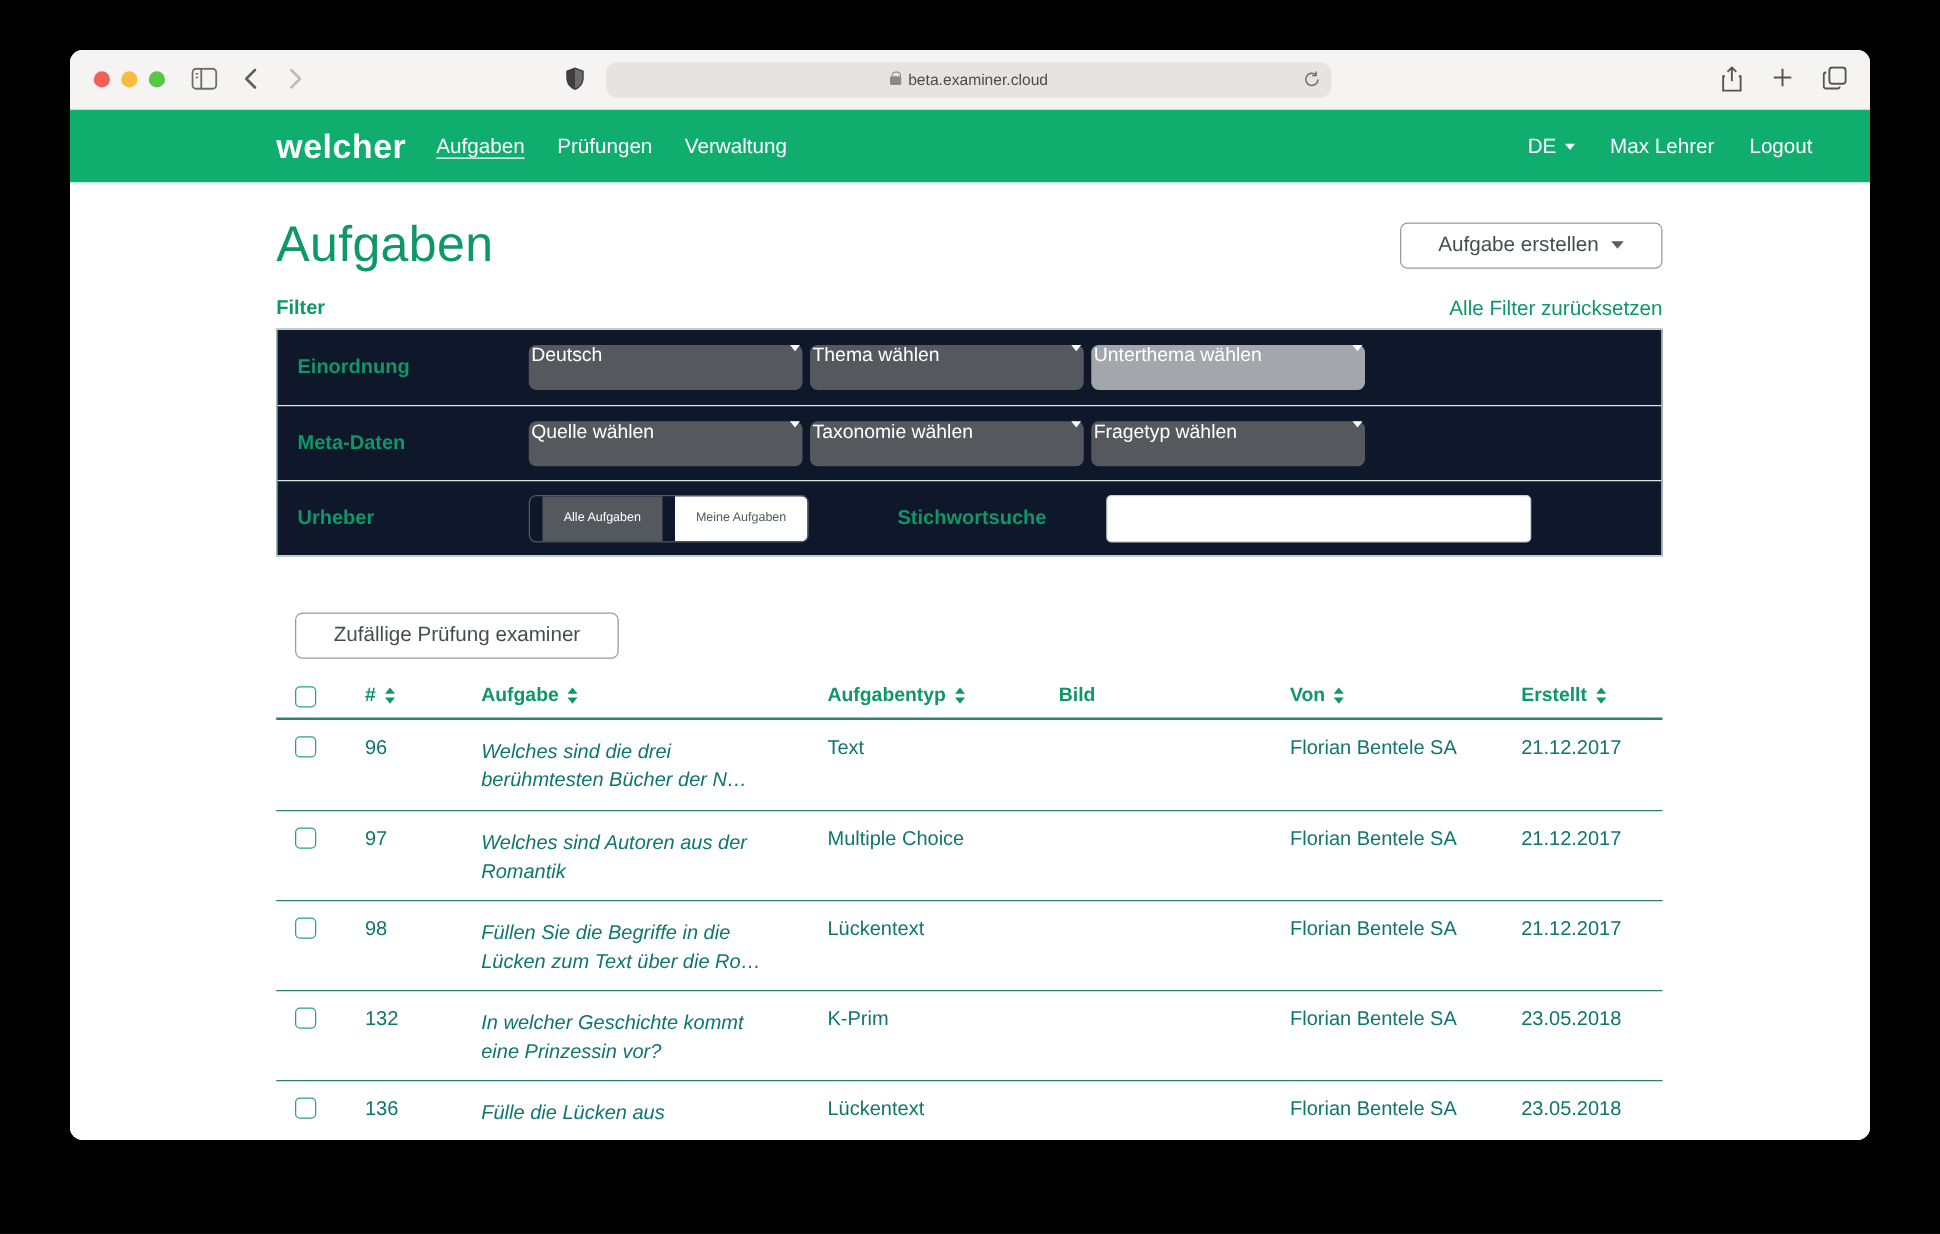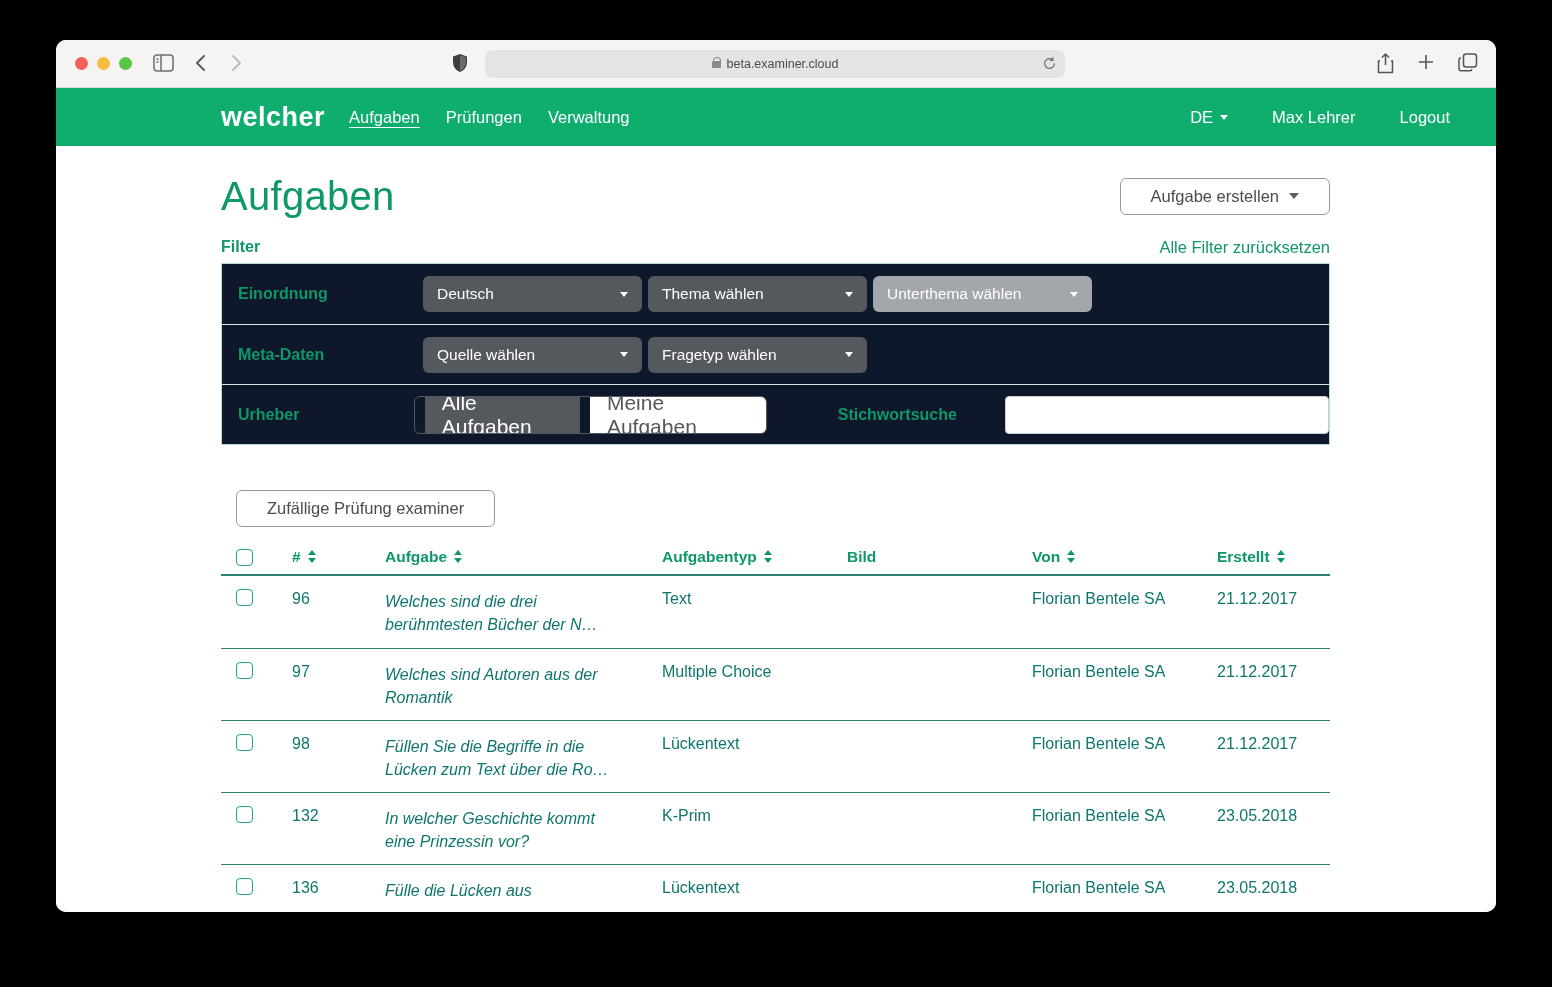--- a/index.html
+++ b/index.html
@@ -35,21 +35,21 @@
   
   .appnav {
     height:58px; background:#0fad6e; display:flex; align-items:center;
     padding:0 46px 0 165px; color:#fff;
   }
   .logo { font-size:27px; font-weight:bold; letter-spacing:.5px; margin-right:24px; }
   .navlinks { display:flex; gap:26px; font-size:16.5px; }
   .navlinks a { color:#fff; text-decoration:none; cursor:pointer; }
   .navlinks a.active { text-decoration:underline; text-underline-offset:4px; }
   .appnav .spacer { flex:1; }
-  .nav-right { display:flex; gap:44px; font-size:16.5px; align-items:center; }
+  .nav-right { display:flex; gap:28px; font-size:16.5px; align-items:center; }
   .nav-right .item { display:flex; align-items:center; gap:7px; cursor:pointer; }
   .caret-w { width:0; height:0; border-left:4.5px solid transparent; border-right:4.5px solid transparent; border-top:5px solid #fff; }
 
   
   .content { padding:26px 166px 0 165px; background:#fff; }
 
   .page-head { display:flex; justify-content:space-between; align-items:center; height:48px; }
   .page-title { font-size:40px; font-weight:500; color:#0e9768; letter-spacing:.3px; }
   .btn {
     background:#fff; border:1px solid #97999b; border-radius:6px;
@@ -62,28 +62,28 @@
   .filter-label { font-size:16px; font-weight:bold; color:#0e9768; }
   .reset-link { font-size:16.5px; color:#0e9768; text-decoration:none; cursor:pointer; }
 
   .filter-box { margin-top:5px; border:1px solid #badcd0; background:#0f172a; }
   .f-row { height:60px; display:flex; align-items:center; padding-left:16px; }
   .f-row + .f-row { border-top:1px solid #d2e8de; }
   .f-label { width:185px; font-size:16px; font-weight:bold; color:#0e9768; }
   .selects { display:flex; gap:6px; }
   .select {
     width:219px; height:36px; background:#55595e; border-radius:6px; color:#fff;
-    display:flex; align-items:center; justify-content:space-between; padding:0 14px;
+    display:flex; align-items:flex-start; justify-content:space-between; padding:0 2px;
     font-size:15.5px; cursor:pointer;
   }
   .select.disabled { background:#a3a7ab; cursor:default; }
   .select .caret { width:0; height:0; border-left:4.5px solid transparent; border-right:4.5px solid transparent; border-top:5.5px solid #fff; }
 
   .toggle { display:inline-flex; height:38px; border:1px solid #55595e; border-radius:6px; overflow:hidden; }
-  .toggle .seg { display:flex; align-items:center; padding:0 17px; font-size:21px; cursor:pointer;margin-left:10px; }
+  .toggle .seg { display:flex; align-items:center; padding:0 17px; font-size:10px; cursor:pointer;margin-left:10px; }
   .toggle .seg.on  { background:#55595e; color:#fff; }
   .toggle .seg.off { background:#fff; color:#55595e; }
   .search-label { margin-left:71px; font-size:16px; font-weight:bold; color:#0e9768; }
   .search-input {
     margin-left:48px; width:340px; height:38px; border:1px solid #cbd0d4; border-radius:4px;
     font-size:15px; padding:0 10px; font-family:inherit; background:#fff;
   }
 
   .random-btn { margin-top:45px; margin-left:15px; }
 
@@ -235,20 +235,24 @@
       </div>
 
       <div class="f-row">
         <span class="f-label">Meta-Daten</span>
         <div class="selects">
           <div class="select">
             <span>Quelle wählen</span>
             <span class="caret"></span>
           </div>
           <div class="select">
+            <span>Taxonomie wählen</span>
+            <span class="caret"></span>
+          </div>
+          <div class="select">
             <span>Fragetyp wählen</span>
             <span class="caret"></span>
           </div>
         </div>
       </div>
 
       <div class="f-row">
         <span class="f-label">Urheber</span>
         <div class="toggle">
           <span class="seg on">Alle Aufgaben</span>

